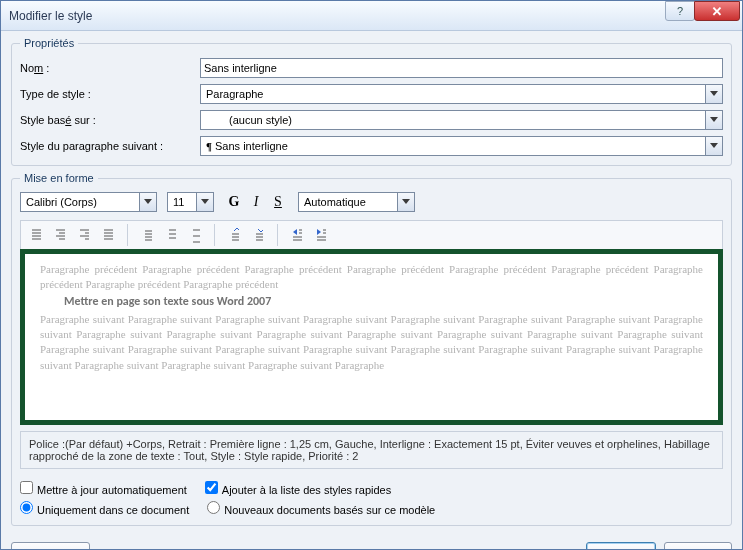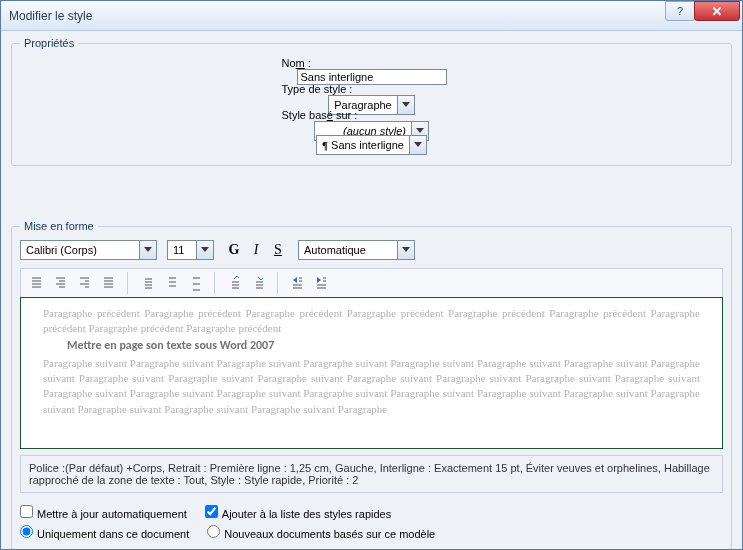--- a/index.html
+++ b/index.html
@@ -43,30 +43,29 @@
     width: 46px;
     background: linear-gradient(#f08080,#c93030);
     border-color:#8b2a2a;
     color:#fff; font-weight:bold; font-size:13px;
   }
   .body {
     flex:1; padding: 6px 10px 8px 10px;
     background:#eef2f7;
     display:flex; flex-direction:column;
     overflow:hidden;
-    gap:48px;
   }
   fieldset {
     border:1px solid #c8d0dc;
     border-radius:3px;
     padding: 4px 8px 8px 8px;
     margin: 0 0 6px 0;
   }
   legend { color:#16365c; padding:0 4px; font-size:11px;}
-  .form-row { display:flex; align-items:center; margin-top:4px; height:22px;flex-direction:column;}
+  .form-row { display:flex; align-items:center; margin-top:4px; height:22px;}
   .form-row label.lab { width:180px;}
   .form-row label.lab span.u { text-decoration: underline; }
   input[type=text], select.combo {
     flex:1; height:20px; border:1px solid #7a8aa0; background:#fff;
     font: inherit; padding: 1px 3px;
   }
   .combo-wrap { flex:1; display:flex; }
   .combo-wrap .combo-main {
     flex:1; height:20px; border:1px solid #7a8aa0; background:#fff; padding:1px 5px; display:flex; align-items:center;
   }
@@ -92,23 +91,23 @@
   .toolbar2 {
     display:flex; align-items:center; gap:2px;
     border:1px solid #c8d0dc; height:30px; padding:2px 4px; margin-top:8px;
     background:#f6f8fb;
   }
   .tb-grp { display:flex; gap:2px; }
   .tb-sep { width:1px; height:22px; background:#c8d0dc; margin:0 6px;}
   .tb-btn { width:22px; height:22px; display:flex; align-items:center; justify-content:center; border:0; background:none;}
   .tb-btn svg { width:16px; height:16px; }
   .preview {
-    border:1px solid #14532d; background:#fff; margin-top:-1px;
-    padding: 8px 22px; font-family:"Times New Roman", serif; font-size:11px;
-    color:#b3b3b3; line-height:1.4; height:152px; overflow:hidden;
+    border:5px solid #14532d; background:#fff; margin-top:-1px;
+    padding: 8px 15px; font-family:"Times New Roman", serif; font-size:11px;
+    color:#b3b3b3; line-height:1.4; height:176px; overflow:hidden;
   }
   .preview .sample { color:#737373; font-family:Calibri, sans-serif; font-size:12px; font-weight:bold; margin-left:24px; margin-top:0; margin-bottom:2px;}
   .desc {
     border:1px solid #c8d0dc; margin-top:6px; padding:6px 8px; font-size:11px;
     color:#333; min-height:38px;
   }
   .checks { margin-top:8px; }
   .checks .row { display:flex; align-items:center; gap:18px; height:18px; margin-top:2px;}
   input[type=checkbox], input[type=radio] { margin:0 4px 0 0; }
   .footer { display:flex; margin-top:10px;}
@@ -156,30 +155,31 @@
             <svg viewBox="0 0 8 6">
                 <path class="chev" d="M0 0 L8 0 L4 5 Z"></path>
               </svg>
           </div>
         </div>
       </div>
 
       <div class="form-row">
         <label class="lab"><span>Style bas</span><span class="u">é</span><span> sur :</span></label>
         <div class="combo-wrap">
-          <div class="combo-main" style="padding-left:28px;font-style:italic;">(aucun style)</div>
+          <div class="combo-main" style="padding-left:28px;">(aucun style)</div>
           <div class="combo-btn">
             <svg viewBox="0 0 8 6">
                 <path class="chev" d="M0 0 L8 0 L4 5 Z"></path>
               </svg>
           </div>
         </div>
       </div>
 
       <div class="form-row">
+        <label class="lab">Style du paragraphe suivant :</label>
         <div class="combo-wrap">
           <div class="combo-main">
             <span class="pil">¶</span>&nbsp;<span>Sans interligne</span>
           </div>
           <div class="combo-btn">
             <svg viewBox="0 0 8 6">
                 <path class="chev" d="M0 0 L8 0 L4 5 Z"></path>
               </svg>
           </div>
         </div>

